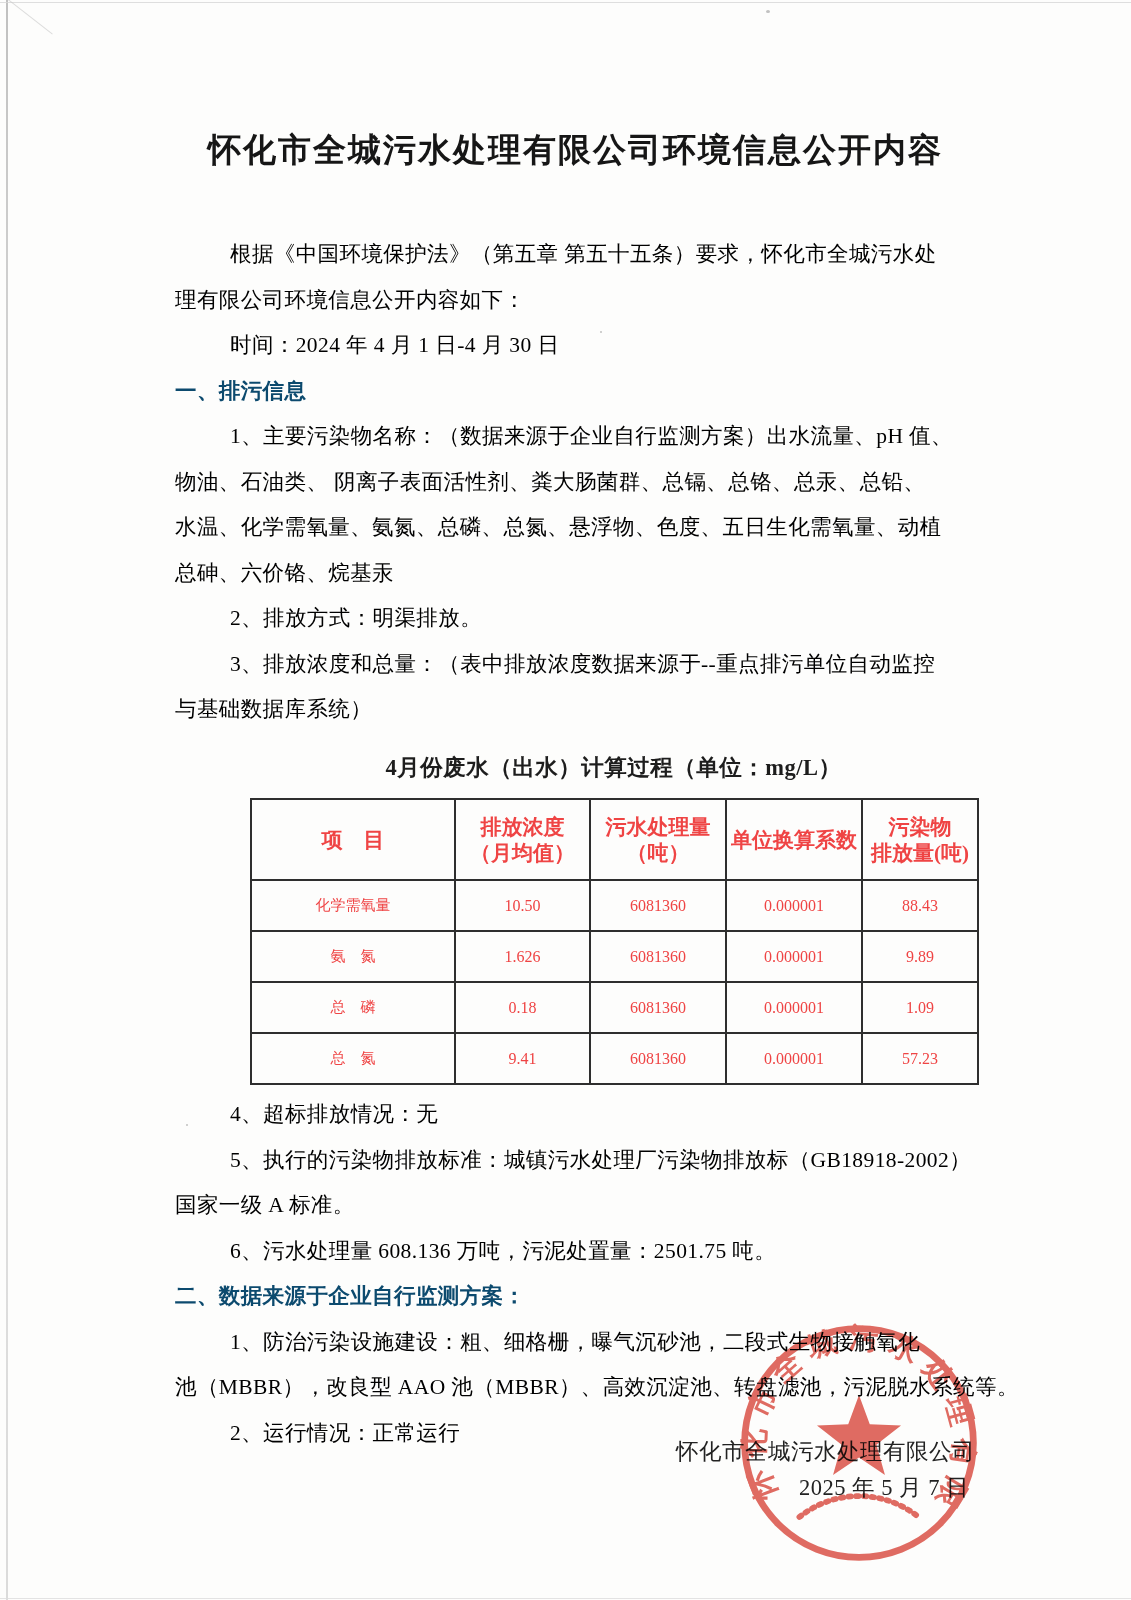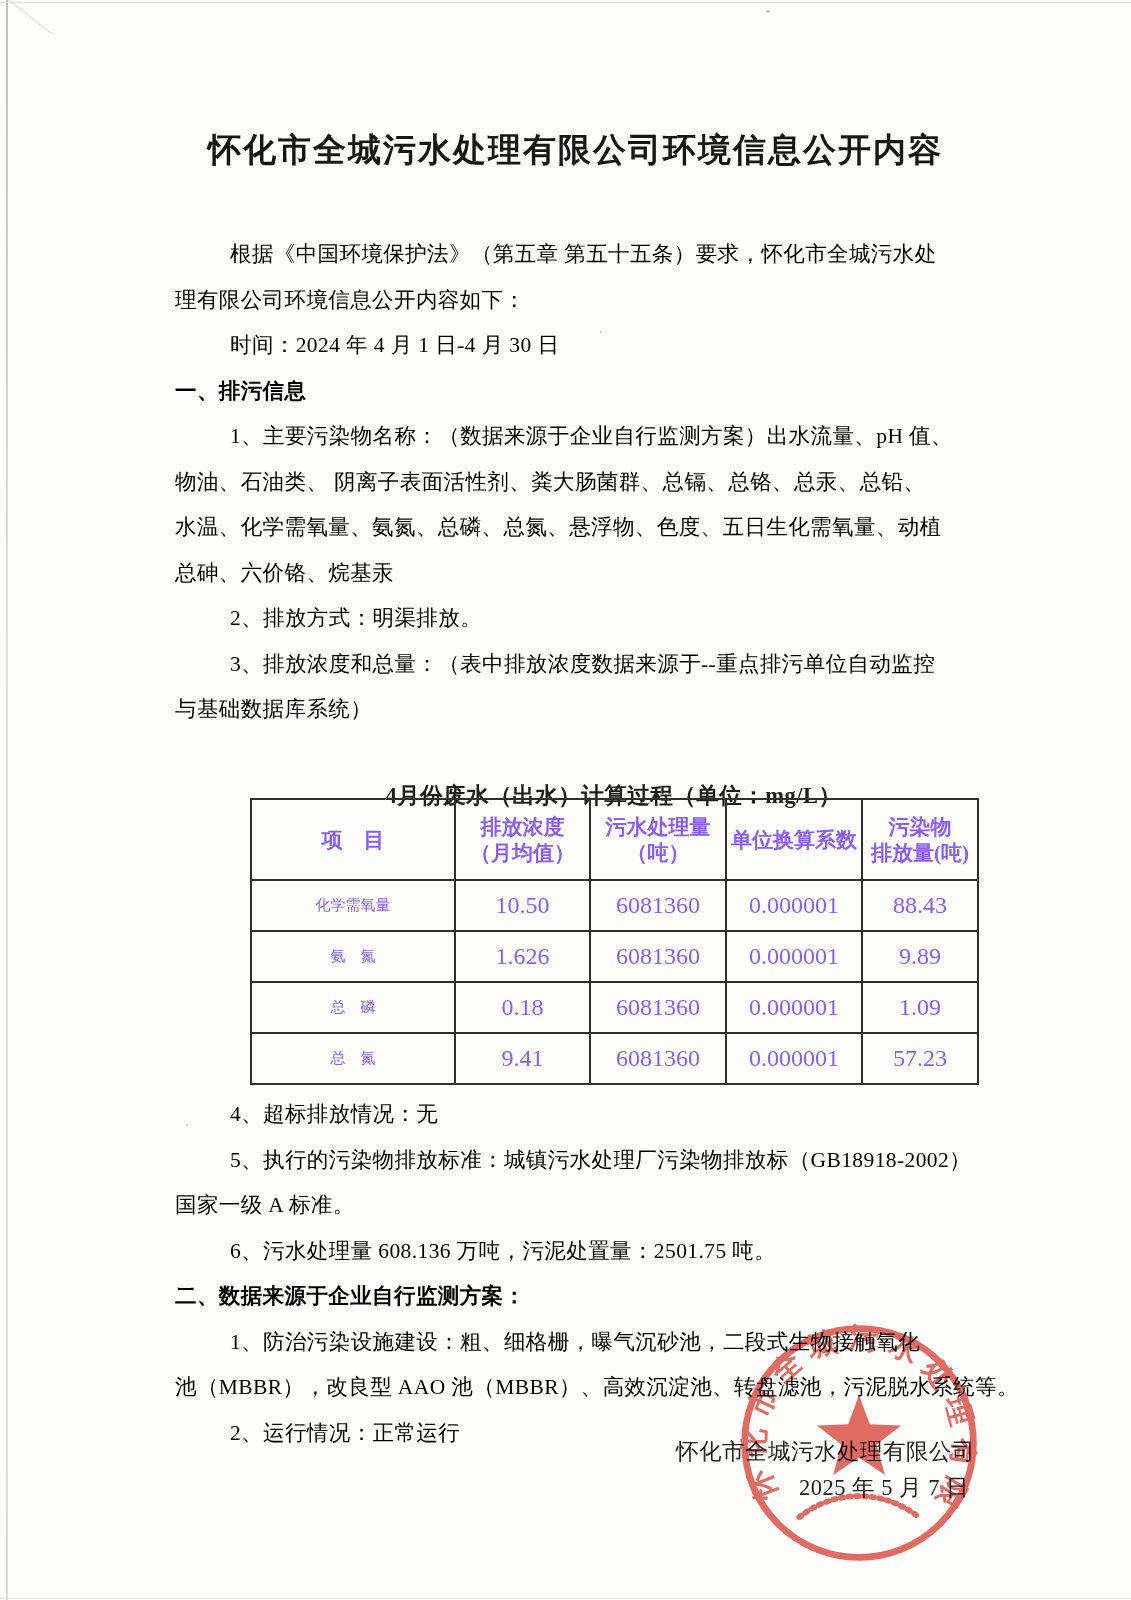--- a/index.html
+++ b/index.html
@@ -29,37 +29,37 @@
     font-weight:700;font-size:33px;letter-spacing:2px;color:#161616;
   }
   .body-block{position:absolute;left:175px;right:150px;}
   .body-top{top:232px;}
   .body-bottom{top:1092px;}
   .ln{
     height:45.5px;line-height:45.5px;
     font-size:21.5px;letter-spacing:.4px;white-space:pre;color:#000000;
   }
   .ln.indent{padding-left:55px;}
-  .ln.heading{font-weight:700;color:#000000;}
+  .ln.heading{font-weight:700;color:#0c4a6e;}
 
   .table-caption{
-    position:absolute;top:780px;left:250px;width:727px;
+    position:absolute;top:752px;left:250px;width:727px;
     text-align:center;font-weight:700;font-size:22.5px;letter-spacing:.5px;color:#1d1d1d;
   }
   table.emissions{
     position:absolute;top:798px;left:250px;width:727px;
     border-collapse:collapse;table-layout:fixed;
-    font-size:20px;color:#8b5cf6;
+    font-size:20px;color:#ef4444;
   }
   table.emissions th,table.emissions td{
     border:2px solid #2e2e2e;text-align:center;vertical-align:middle;
     padding:0;overflow:hidden;
   }
   table.emissions thead th{height:79px;font-size:21px;font-weight:700;line-height:26px;}
-  table.emissions tbody td{height:49px;font-size:24px;}
+  table.emissions tbody td{height:49px;font-size:16px;}
   table.emissions tbody td.row-name{font-size:15px;}
   .hline{display:block;}
 
   .signature{position:absolute;right:176px;text-align:right;font-size:22.5px;letter-spacing:.5px;color:#222;}
   .sig-company{top:1436px;}
   .sig-date{top:1472px;padding-right:6px;}
 
   .stamp{
     position:absolute;left:734px;top:1318px;width:250px;height:250px;
     mix-blend-mode:multiply;opacity:.85;pointer-events:none;

